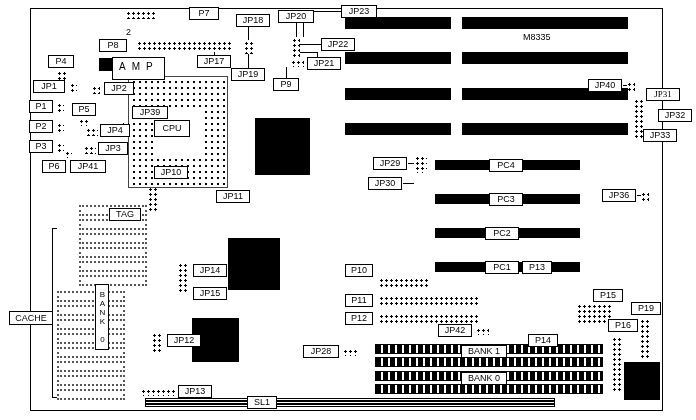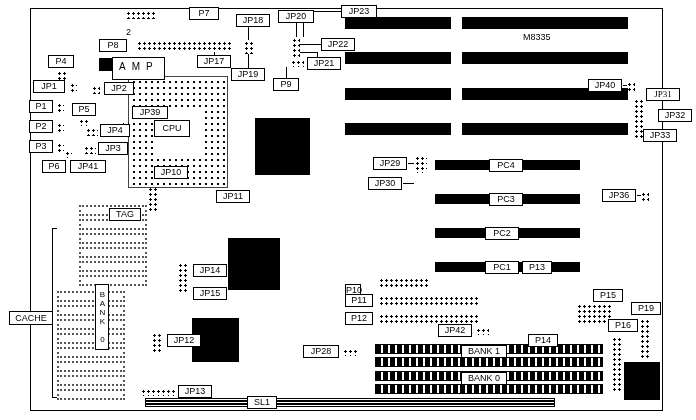--- a/index.html
+++ b/index.html
@@ -174,21 +174,21 @@
       <div class="callout" style="left: 602px; top: 189px; width: 34px;">JP36</div>
       <div class="callout" style="left: 485px; top: 227px; width: 34px;">PC2</div>
       <div class="callout" style="left: 485px; top: 261px; width: 34px;">PC1</div>
       <div class="callout" style="left: 522px; top: 261px; width: 30px;">P13</div>
       <div class="callout" style="left: 109px; top: 208px; width: 32px;">TAG</div>
       <div class="callout" style="left: 3px; top: 311px; width: 44px; height: 14px; line-height: 12px; margin-left: 6px;">CACHE</div>
       <div class="callout" style="left: 193px; top: 264px; width: 34px;">JP14</div>
       <div class="callout" style="left: 193px; top: 287px; width: 34px;">JP15</div>
       <div class="callout" style="left: 167px; top: 334px; width: 34px;">JP12</div>
       <div class="callout" style="left: 178px; top: 385px; width: 34px;">JP13</div>
-      <div class="callout" style="left: 345px; top: 284px; width: 16px;">P10</div>
+      <div class="callout" style="left: 345px; top: 264px; width: 28px;">P10</div>
       <div class="callout" style="left: 345px; top: 294px; width: 28px;">P11</div>
       <div class="callout" style="left: 345px; top: 312px; width: 28px;">P12</div>
       <div class="callout" style="left: 593px; top: 289px; width: 30px;">P15</div>
       <div class="callout" style="left: 631px; top: 302px; width: 30px;">P19</div>
       <div class="callout" style="left: 608px; top: 319px; width: 30px;">P16</div>
       <div class="callout" style="left: 438px; top: 324px; width: 34px;">JP42</div>
       <div class="callout" style="left: 528px; top: 334px; width: 30px;">P14</div>
       <div class="callout" style="left: 303px; top: 345px; width: 36px;">JP28</div>
       <div class="callout" style="left: 461px; top: 345px; width: 46px;">BANK 1</div>
       <div class="callout" style="left: 461px; top: 372px; width: 46px;">BANK 0</div>

